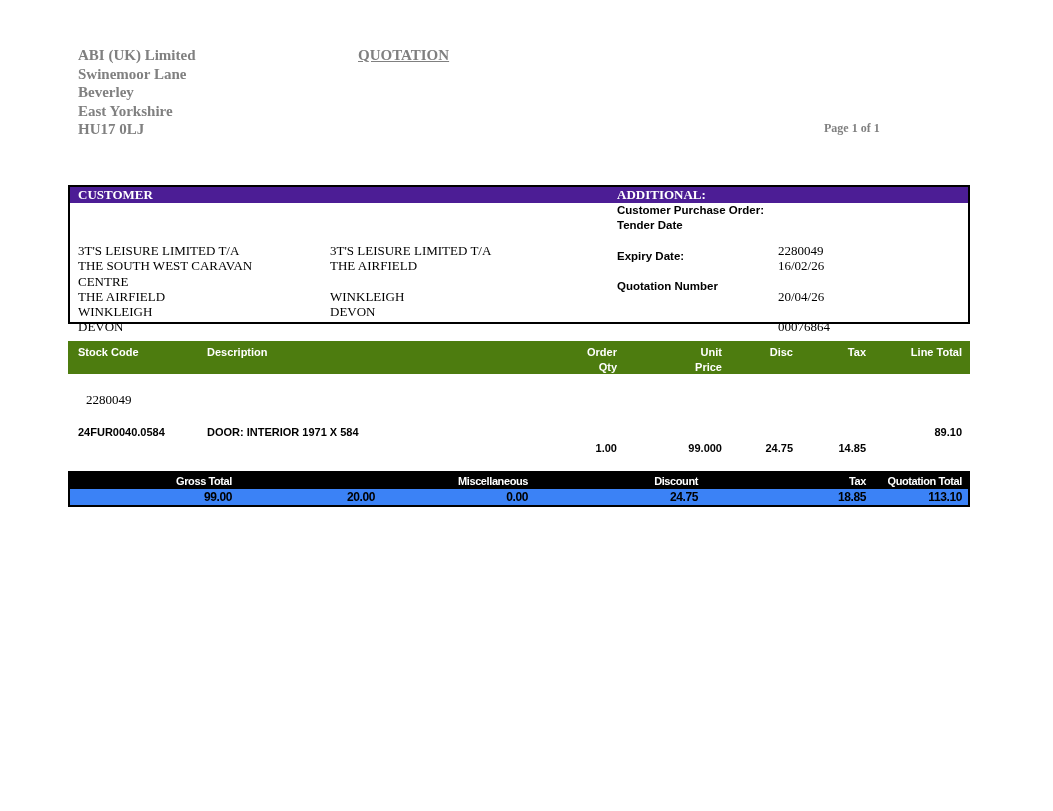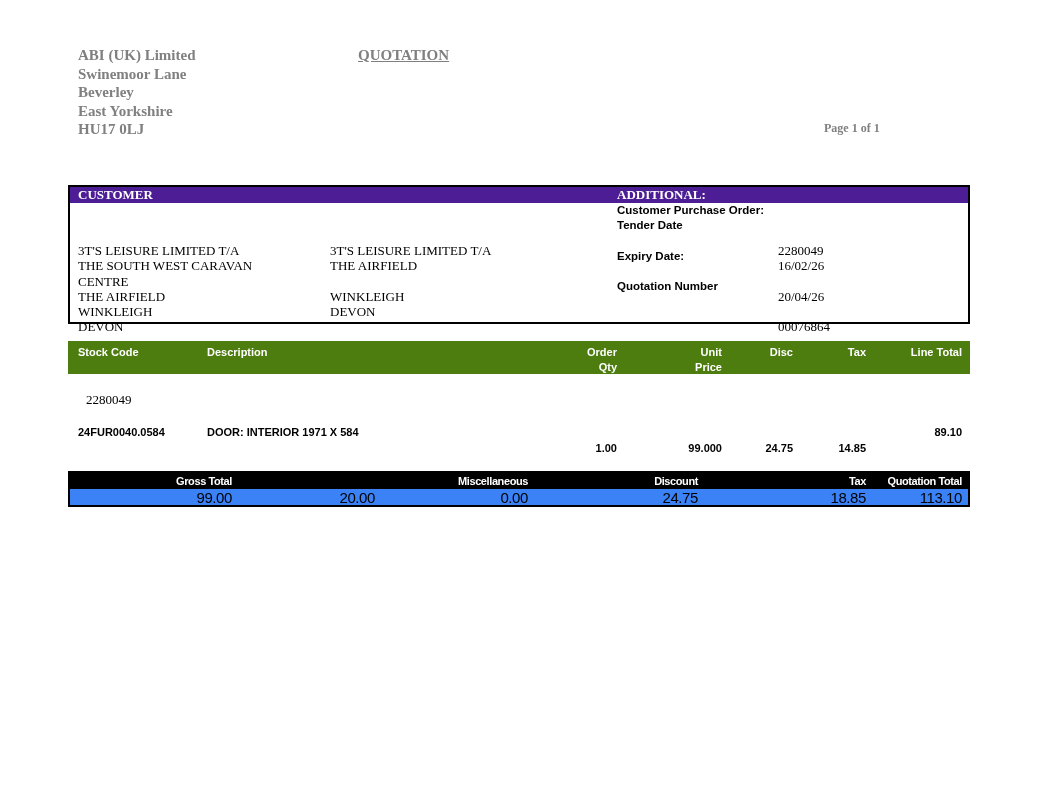--- a/index.html
+++ b/index.html
@@ -58,21 +58,21 @@
   .totals-box {
     position:absolute; left:68px; top:471px; width:902px; height:36px;
     border:2px solid #000; box-sizing:border-box; background:#3b82f6;
   }
   .totals-bar { position:absolute; left:0; top:0; width:100%; height:16px; background:#000; }
   .tl {
     position:absolute; top:2px; color:#fff; font-size:11px; font-weight:bold;
     letter-spacing:-0.4px; line-height:13px; white-space:nowrap;
   }
   .tv {
-    position:absolute; top:18px; color:#000; font-size:15px; font-weight:normal;
+    position:absolute; top:18px; color:#000; font-size:12px; font-weight:bold;
     letter-spacing:-0.4px; line-height:13px; white-space:nowrap;
   }
 </style>
 </head>
 <body>
 
 <div class="page">
 
   <div class="gray-serif addr-left">
     <div>ABI (UK) Limited</div>

